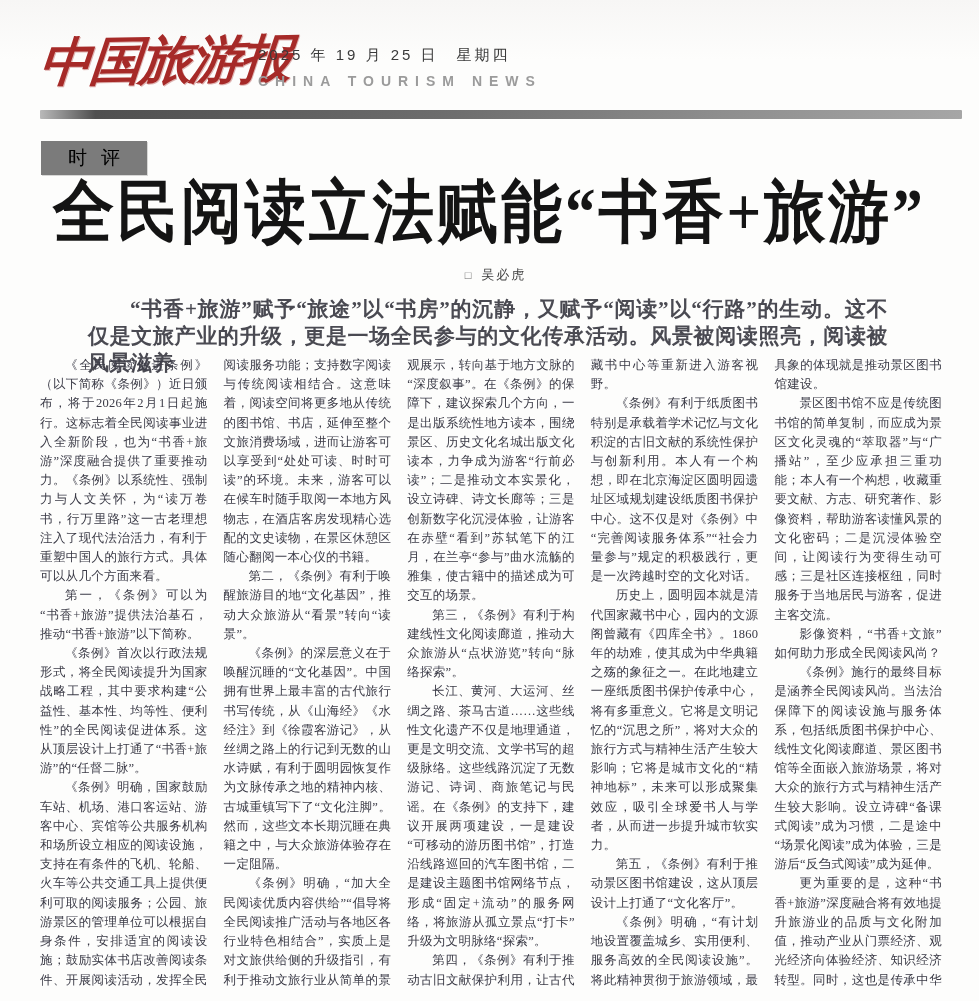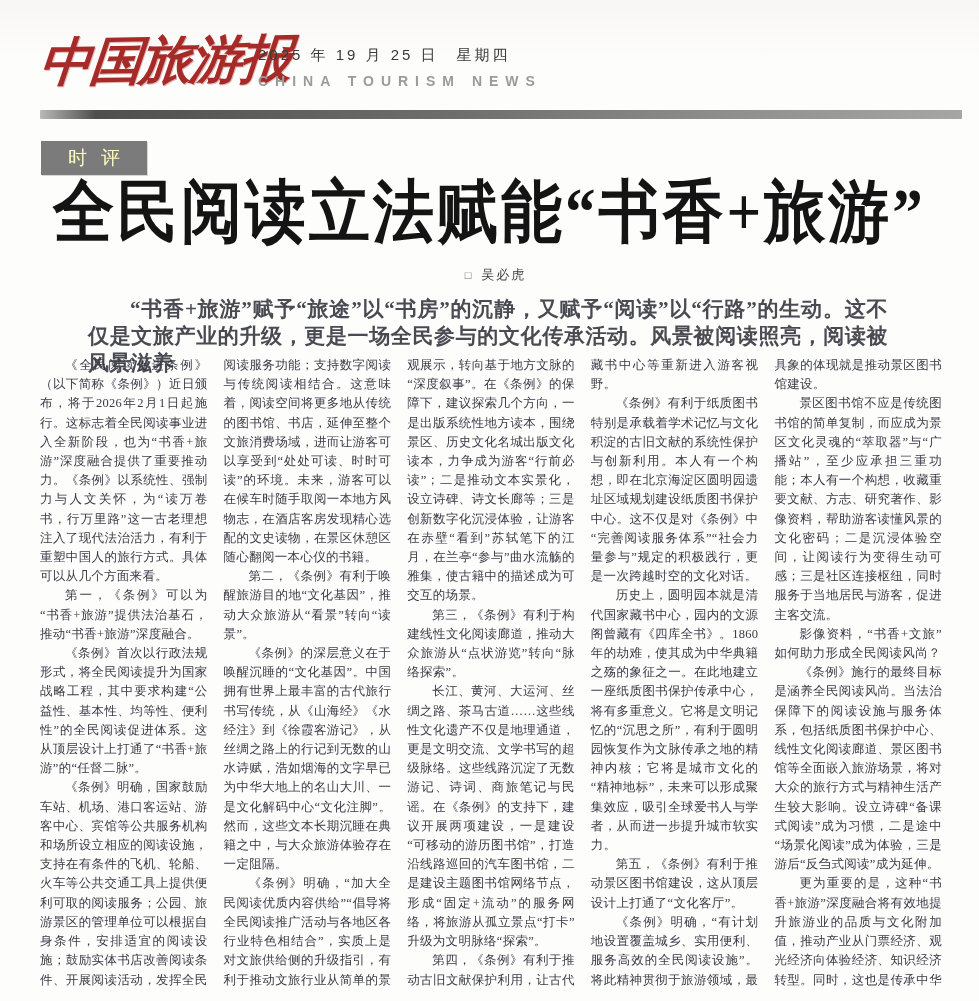--- a/index.html
+++ b/index.html
@@ -26,21 +26,21 @@
   .mast-en{margin-top:8px;font-size:14px;color:#9b9b9b;letter-spacing:7px;font-family:"Liberation Sans",sans-serif;font-weight:bold;}
   .rule{
     position:absolute;left:40px;right:17px;top:110px;height:9px;
     background:linear-gradient(90deg,#b9b9b9 0,#4f4f4f 6%,#6e6e6e 45%,#8f8f8f 75%,#a6a6a6 100%);
     border-radius:1px;
   }
 
   
   .section-label{
     position:absolute;left:41px;top:141px;width:106px;height:34px;
-    background:#7b7b7b;color:#fef9c3;
+    background:#7b7b7b;color:#000000;
     display:flex;align-items:center;justify-content:center;
     font-size:19px;letter-spacing:14px;text-indent:14px;
     font-family:"Liberation Sans",sans-serif;
     box-shadow:1px 1px 0 rgba(0,0,0,.15);
   }
 
   
   .headline{
     position:absolute;left:20px;right:20px;top:172px;
     text-align:center;font-size:61px;font-weight:bold;color:#141414;
@@ -90,31 +90,31 @@
   <div class="headline">全民阅读立法赋能“书香+旅游”</div>
   <div class="byline">
     <span class="sq">□</span><span>吴必虎</span>
   </div>
 
   <div class="lede">“书香+旅游”赋予“旅途”以“书房”的沉静，又赋予“阅读”以“行路”的生动。这不仅是文旅产业的升级，更是一场全民参与的文化传承活动。风景被阅读照亮，阅读被风景滋养</div>
 
   <div class="body-cols">
     <div>
         <p>《全民阅读促进条例》（以下简称《条例》）近日颁布，将于2026年2月1日起施行。这标志着全民阅读事业进入全新阶段，也为“书香+旅游”深度融合提供了重要推动力。《条例》以系统性、强制力与人文关怀，为“读万卷书，行万里路”这一古老理想注入了现代法治活力，有利于重塑中国人的旅行方式。具体可以从几个方面来看。</p>
-        <p>第一，《条例》可以为“书香+旅游”提供法治基石，推动“书香+旅游”深度融合。</p>
+        <p>第一，《条例》可以为“书香+旅游”提供法治基石，推动“书香+旅游”以下简称。</p>
         <p>《条例》首次以行政法规形式，将全民阅读提升为国家战略工程，其中要求构建“公益性、基本性、均等性、便利性”的全民阅读促进体系。这从顶层设计上打通了“书香+旅游”的“任督二脉”。</p>
         <p>《条例》明确，国家鼓励车站、机场、港口客运站、游客中心、宾馆等公共服务机构和场所设立相应的阅读设施，支持在有条件的飞机、轮船、火车等公共交通工具上提供便利可取的阅读服务；公园、旅游景区的管理单位可以根据自身条件，安排适宜的阅读设施；鼓励实体书店改善阅读条件、开展阅读活动，发挥全民阅读服务功能；支持数字阅读与传统阅读相结合。这意味着，阅读空间将更多地从传统的图书馆、书店，延伸至整个文旅消费场域，进而让游客可以享受到“处处可读、时时可读”的环境。未来，游客可以在候车时随手取阅一本地方风物志，在酒店客房发现精心选配的文史读物，在景区休憩区随心翻阅一本心仪的书籍。</p>
         <p>第二，《条例》有利于唤醒旅游目的地“文化基因”，推动大众旅游从“看景”转向“读景”。</p>
-        <p>《条例》的深层意义在于唤醒沉睡的“文化基因”。中国拥有世界上最丰富的古代旅行书写传统，从《山海经》《水经注》到《徐霞客游记》，从丝绸之路上的行记到无数的山水诗赋，浩如烟海的文字早已为中华大地上的名山大川、一是文化解码中心“文化注脚”。然而，这些文本长期沉睡在典籍之中，与大众旅游体验存在一定阻隔。</p>
+        <p>《条例》的深层意义在于唤醒沉睡的“文化基因”。中国拥有世界上最丰富的古代旅行书写传统，从《山海经》《水经注》到《徐霞客游记》，从丝绸之路上的行记到无数的山水诗赋，有利于圆明园恢复作为文脉传承之地的精神内核、古城重镇写下了“文化注脚”。然而，这些文本长期沉睡在典籍之中，与大众旅游体验存在一定阻隔。</p>
         <p>《条例》明确，“加大全民阅读优质内容供给”“倡导将全民阅读推广活动与各地区各行业特色相结合”，实质上是对文旅供给侧的升级指引，有利于推动文旅行业从简单的景观展示，转向基于地方文脉的“深度叙事”。在《条例》的保障下，建议探索几个方向，一是出版系统性地方读本，围绕景区、历史文化名城出版文化读本，力争成为游客“行前必读”；二是推动文本实景化，设立诗碑、诗文长廊等；三是创新数字化沉浸体验，让游客在赤壁“看到”苏轼笔下的江月，在兰亭“参与”曲水流觞的雅集，使古籍中的描述成为可交互的场景。</p>
         <p>第三，《条例》有利于构建线性文化阅读廊道，推动大众旅游从“点状游览”转向“脉络探索”。</p>
         <p>长江、黄河、大运河、丝绸之路、茶马古道……这些线性文化遗产不仅是地理通道，更是文明交流、文学书写的超级脉络。这些线路沉淀了无数游记、诗词、商旅笔记与民谣。在《条例》的支持下，建议开展两项建设，一是建设“可移动的游历图书馆”，打造沿线路巡回的汽车图书馆，二是建设主题图书馆网络节点，形成“固定+流动”的服务网络，将旅游从孤立景点“打卡”升级为文明脉络“探索”。</p>
         <p>第四，《条例》有利于推动古旧文献保护利用，让古代藏书中心等重新进入游客视野。</p>
         <p>《条例》有利于纸质图书特别是承载着学术记忆与文化积淀的古旧文献的系统性保护与创新利用。本人有一个构想，即在北京海淀区圆明园遗址区域规划建设纸质图书保护中心。这不仅是对《条例》中“完善阅读服务体系”“社会力量参与”规定的积极践行，更是一次跨越时空的文化对话。</p>
-        <p>历史上，圆明园本就是清代国家藏书中心，园内的文源阁曾藏有《四库全书》。1860年的劫难，使其成为中华典籍之殇的象征之一。在此地建立一座纸质图书保护传承中心，将有多重意义。它将是文明记忆的“沉思之所”，有利于圆明园恢复作为文脉传承之地的精神内核；它将是城市文化的“精神地标”，未来可以形成聚集效应，吸引全球爱书人与学者，从而进一步提升城市软实力。</p>
+        <p>历史上，圆明园本就是清代国家藏书中心，园内的文源阁曾藏有《四库全书》。1860年的劫难，使其成为中华典籍之殇的象征之一。在此地建立一座纸质图书保护传承中心，将有多重意义。它将是文明记忆的“沉思之所”，将对大众的旅行方式与精神生活产生较大影响；它将是城市文化的“精神地标”，未来可以形成聚集效应，吸引全球爱书人与学者，从而进一步提升城市软实力。</p>
         <p>第五，《条例》有利于推动景区图书馆建设，这从顶层设计上打通了“文化客厅”。</p>
         <p>《条例》明确，“有计划地设置覆盖城乡、实用便利、服务高效的全民阅读设施”。将此精神贯彻于旅游领域，最具象的体现就是推动景区图书馆建设。</p>
         <p>景区图书馆不应是传统图书馆的简单复制，而应成为景区文化灵魂的“萃取器”与“广播站”，至少应承担三重功能；本人有一个构想，收藏重要文献、方志、研究著作、影像资料，帮助游客读懂风景的文化密码；二是沉浸体验空间，让阅读行为变得生动可感；三是社区连接枢纽，同时服务于当地居民与游客，促进主客交流。</p>
         <p>影像资料，“书香+文旅”如何助力形成全民阅读风尚？</p>
         <p>《条例》施行的最终目标是涵养全民阅读风尚。当法治保障下的阅读设施与服务体系，包括纸质图书保护中心、线性文化阅读廊道、景区图书馆等全面嵌入旅游场景，将对大众的旅行方式与精神生活产生较大影响。设立诗碑“备课式阅读”成为习惯，二是途中“场景化阅读”成为体验，三是游后“反刍式阅读”成为延伸。</p>
         <p>更为重要的是，这种“书香+旅游”深度融合将有效地提升旅游业的品质与文化附加值，推动产业从门票经济、观光经济向体验经济、知识经济转型。同时，这也是传承中华优秀传统文化、铸牢中华民族共同体意识的有效途径之一。在沿着长江、黄河的阅读中理解文明的源流，在漫步丝路古镇的阅读中感受开放的胸襟，在历史遗迹中的典籍殿堂里感悟文明的韧性，这种体验远比任何说教都更为深刻。</p>
       </div>
 
   </div>
 

